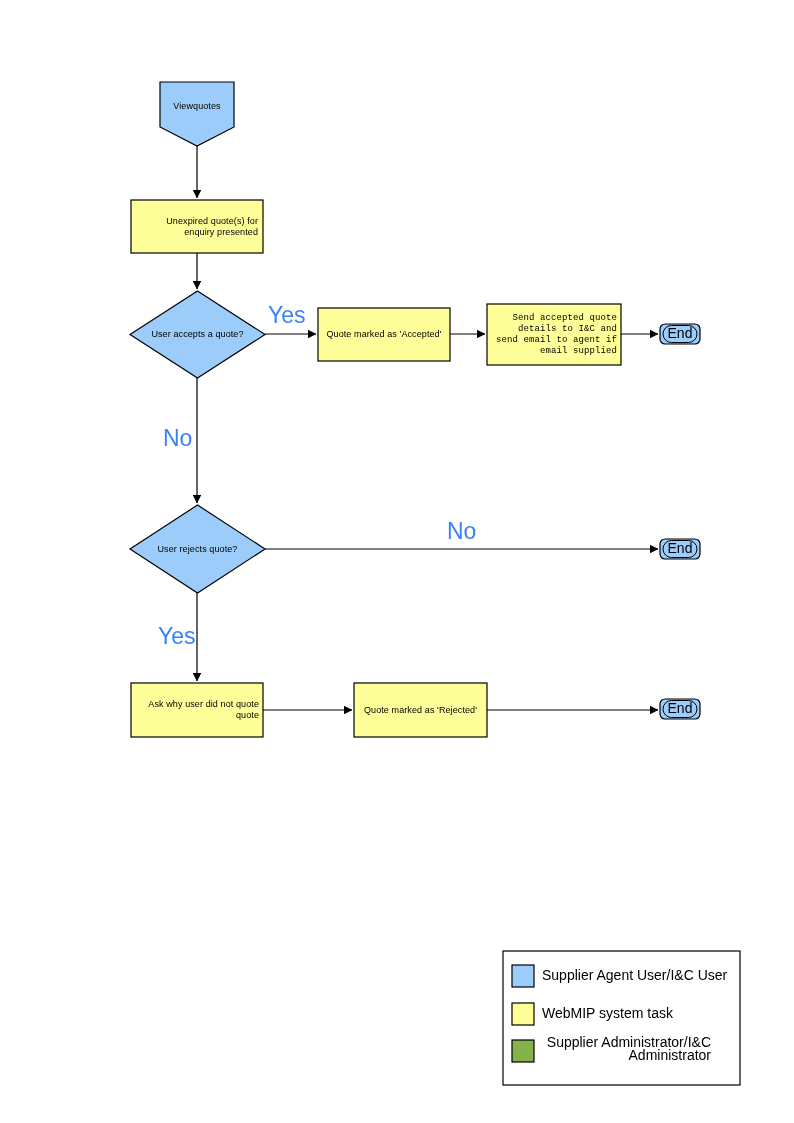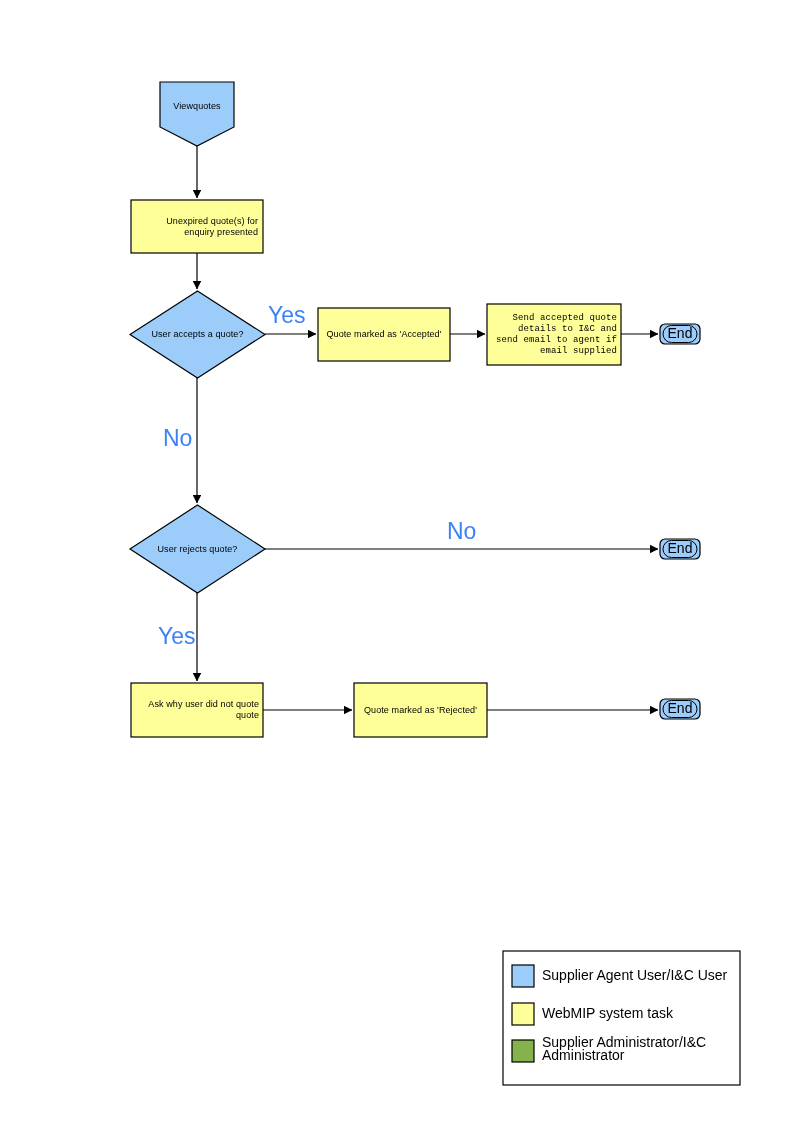--- a/index.html
+++ b/index.html
@@ -157,13 +157,13 @@
 <div class="edge-label" style="left:163px; top:426px;">No</div>
 
 <div class="edge-label" style="left:447px; top:519px;">No</div>
 
 <div class="edge-label" style="left:158px; top:624px;">Yes</div>
 
 <div class="legend-text" style="left:542px; top:969px; width:192px;">Supplier Agent User/I&amp;C User</div>
 
 <div class="legend-text" style="left:542px; top:1007px; width:192px;">WebMIP system task</div>
 
-<div class="legend-text" style="left:542px; top:1036px; width:180px;">Supplier Administrator/I&amp;C Administrator</div>
+<div class="legend-text" style="left:531px; top:1036px; width:180px;text-align:right;">Supplier Administrator/I&amp;C Administrator</div>
 
 </body></html>

